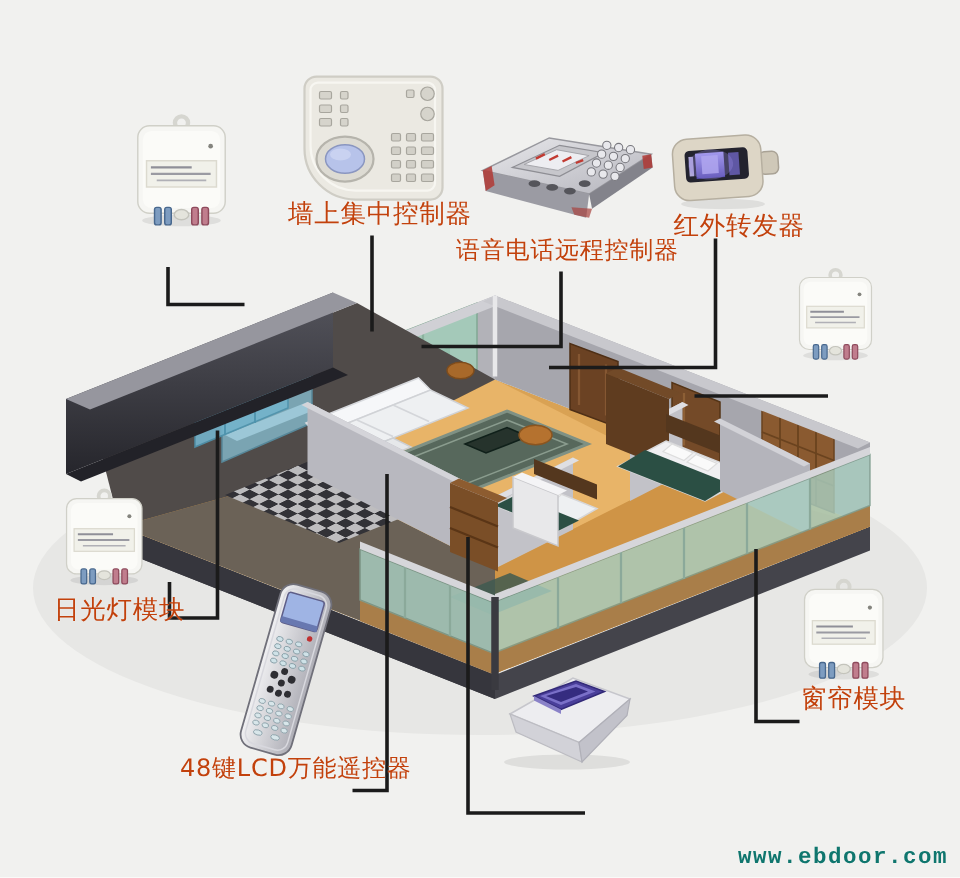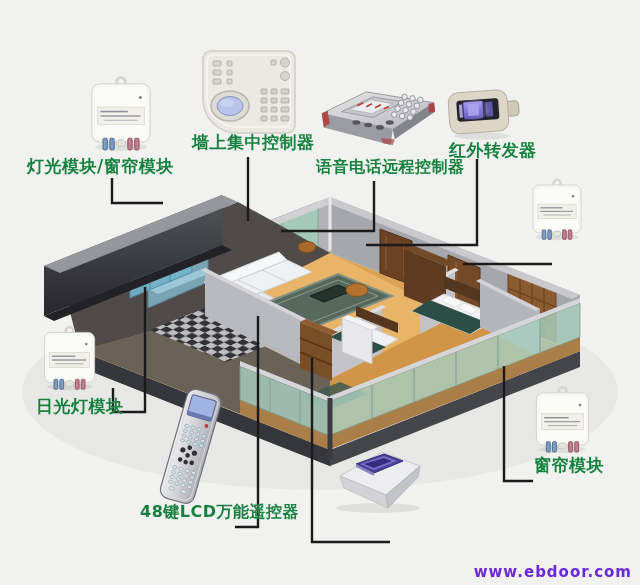--- a/index.html
+++ b/index.html
@@ -6,28 +6,28 @@
   #stage{
     position:relative;width:640px;height:585px;overflow:hidden;
     background:#f1f1ef;
     font-family:"DejaVu Sans","Liberation Sans",sans-serif;
   }
   #house-layer{position:absolute;left:0;top:0;width:640px;height:585px;}
   .device{position:absolute;}
   .device svg{display:block;}
   .callout-label{
     position:absolute;
-    font-weight:bold;color:#15803d;
+    font-weight:normal;color:#c2410c;
     font-size:17px;letter-spacing:0.5px;white-space:nowrap;
     text-shadow:0 0 1px rgba(255,255,255,.5);
   }
   .callout-label.small{font-size:16px;}
   #watermark{
     position:absolute;right:8px;top:563px;
-    font-size:15px;color:#6d28d9;letter-spacing:1px;font-weight:bold;
+    font-size:15px;color:#0f766e;letter-spacing:1px;font-weight:bold;font-family:Liberation Mono, monospace;
   }
 </style>
 </head>
 <body>
 
 <div id="stage">
 
   <svg id="house-layer" width="640" height="585" viewBox="0 0 640 585">
     <defs>
       <pattern id="checker" width="8" height="8" patternUnits="userSpaceOnUse" patternTransform="matrix(1.6,0.8,-1.6,0.8,0,0)">
@@ -371,22 +371,21 @@
       <polygon points="30,22 48,31 48,34 30,25" fill="#8a82c8"></polygon>
     </svg>
   </div>
 
   <div class="device" style="left:532px;top:384px;">
     <svg width="61" height="70" viewBox="0 0 70 80">
         <use href="#plug-module-shape"></use>
       </svg>
   </div>
 
-  <div class="callout-label" style="left:27px;top:155px;">灯光模块/窗帘模块</div>
   <div class="callout-label" style="left:192px;top:131px;">墙上集中控制器</div>
-  <div class="callout-label small" style="left:304px;top:157px;margin-left:12px;">语音电话远程控制器</div>
+  <div class="callout-label small" style="left:304px;top:157px;">语音电话远程控制器</div>
   <div class="callout-label" style="left:449px;top:139px;">红外转发器</div>
   <div class="callout-label" style="left:36px;top:395px;">日光灯模块</div>
-  <div class="callout-label small" style="left:120px;top:502px;margin-left:20px;">48键LCD万能遥控器</div>
+  <div class="callout-label small" style="left:120px;top:502px;">48键LCD万能遥控器</div>
   <div class="callout-label" style="left:534px;top:454px;text-align:center;">窗帘模块</div>
 
   <div id="watermark">www.ebdoor.com</div>
 </div>
 
 </body></html>

